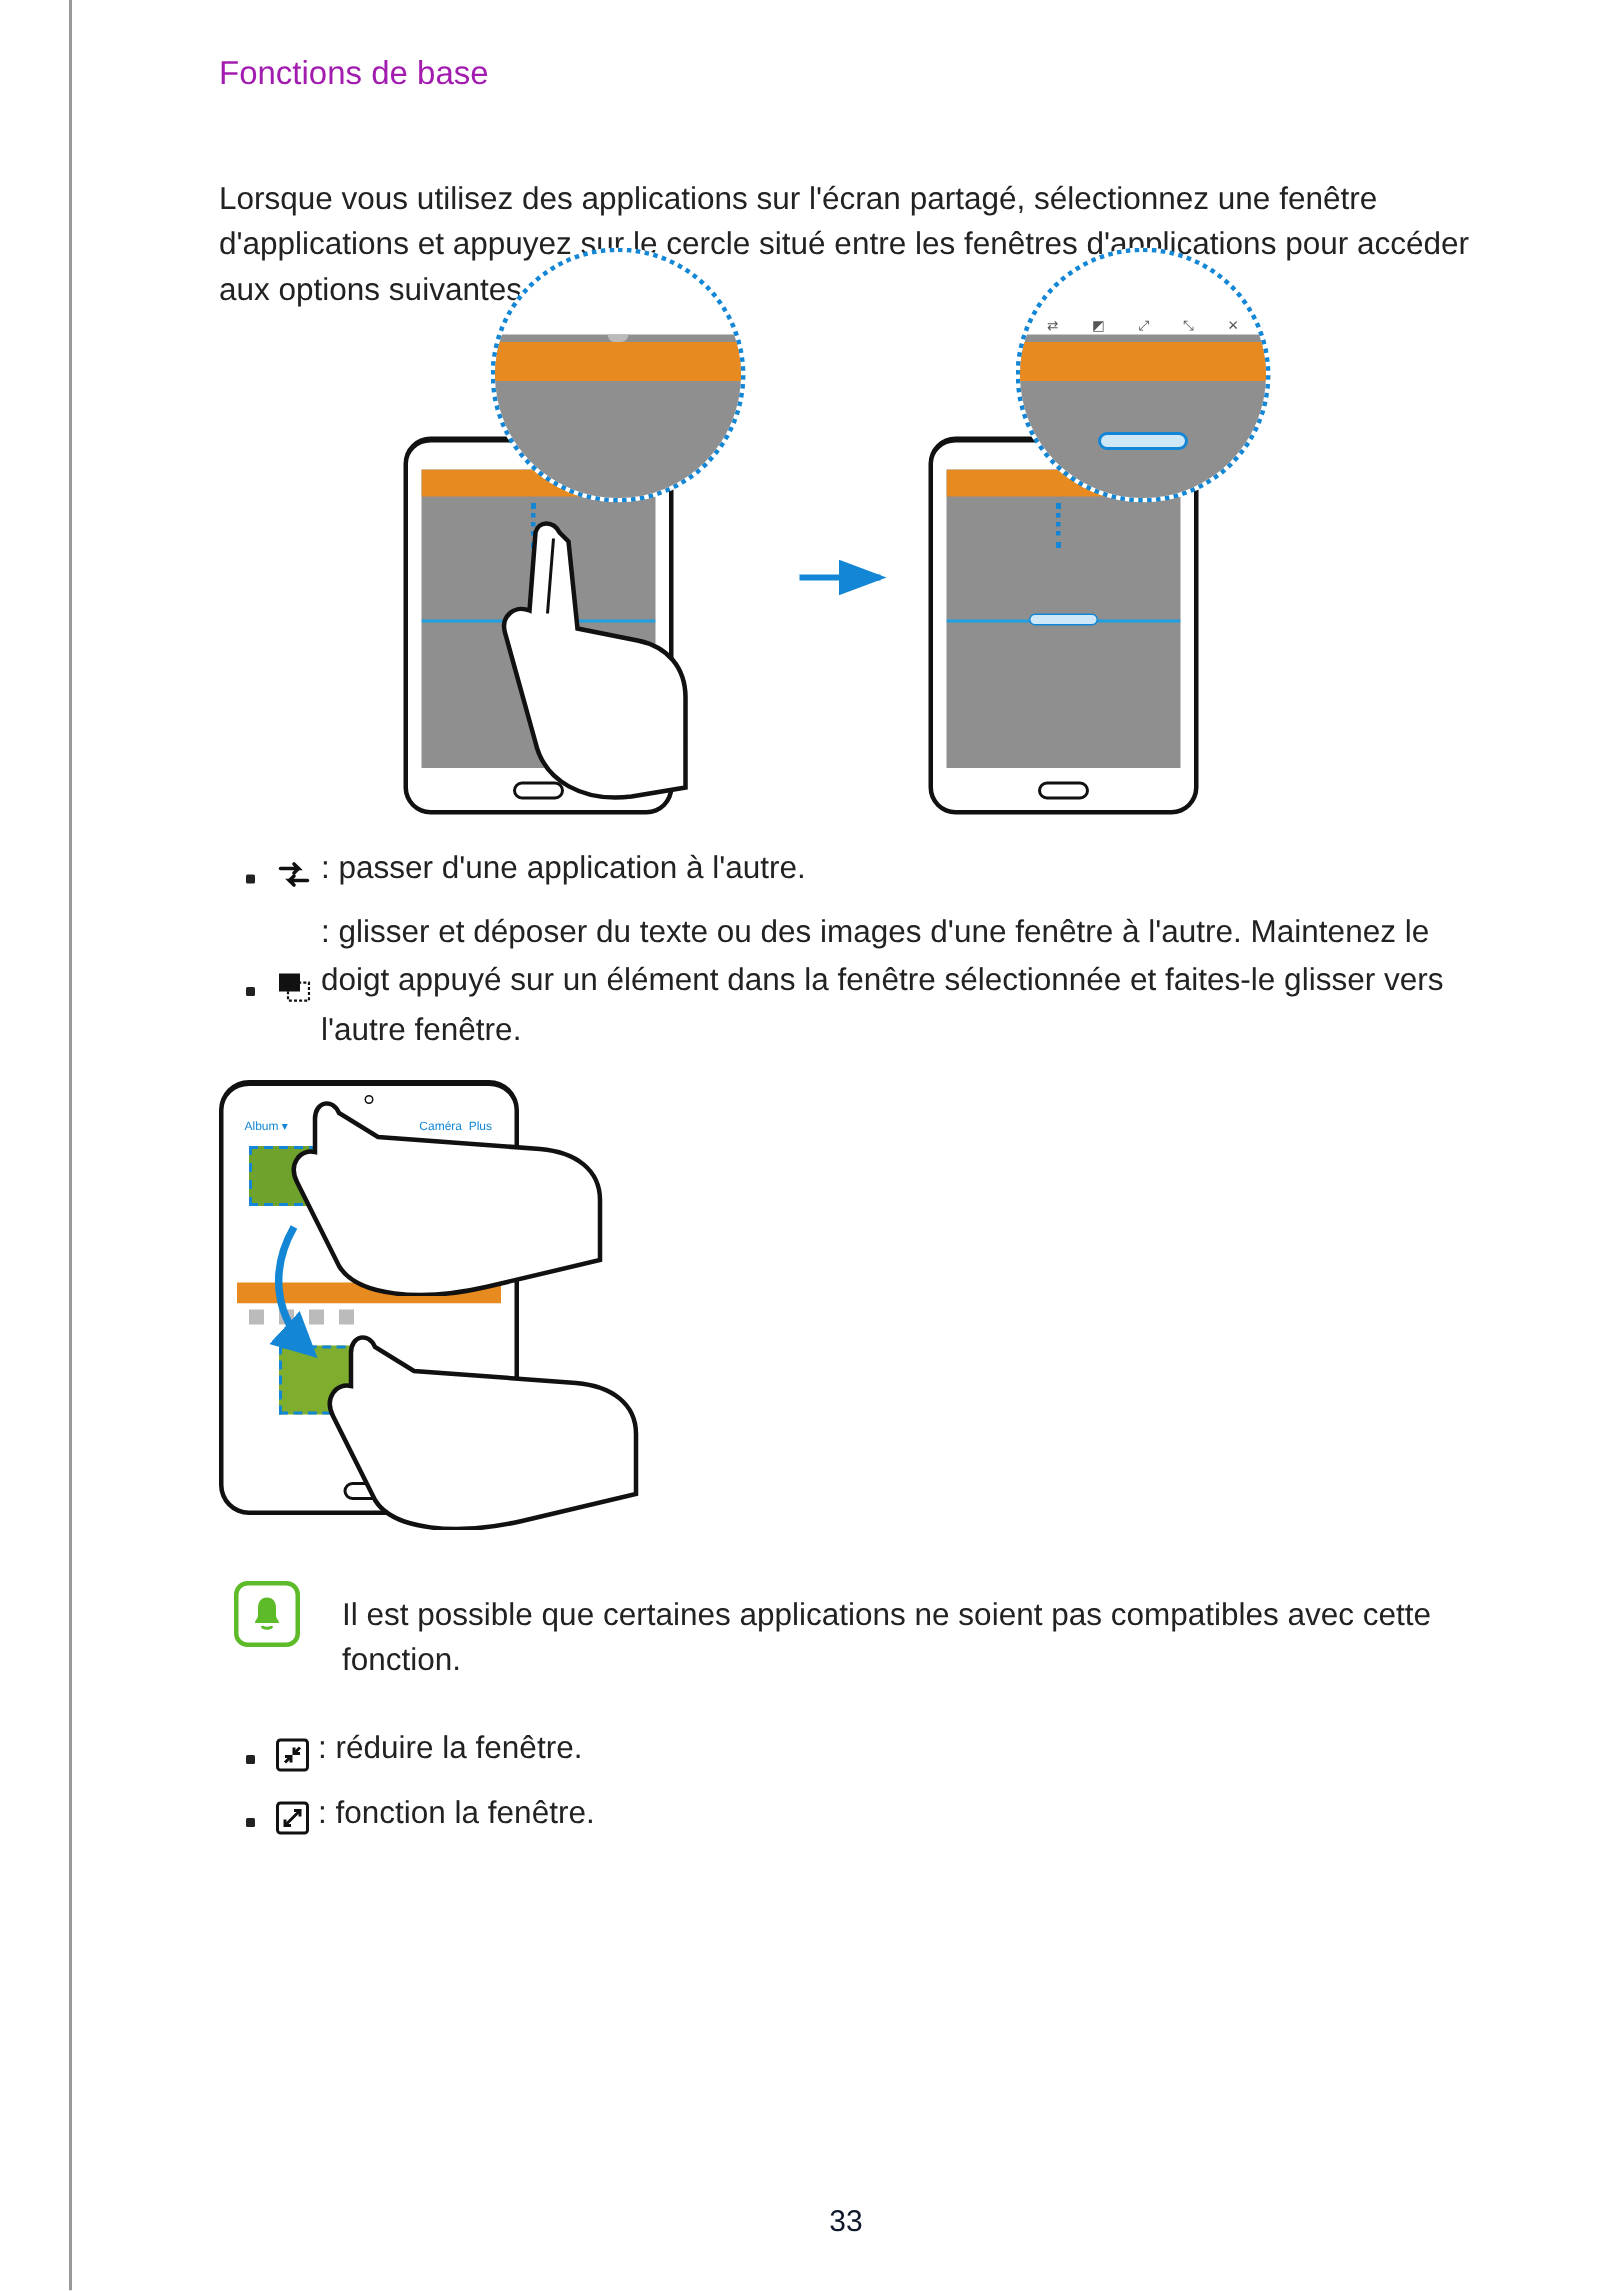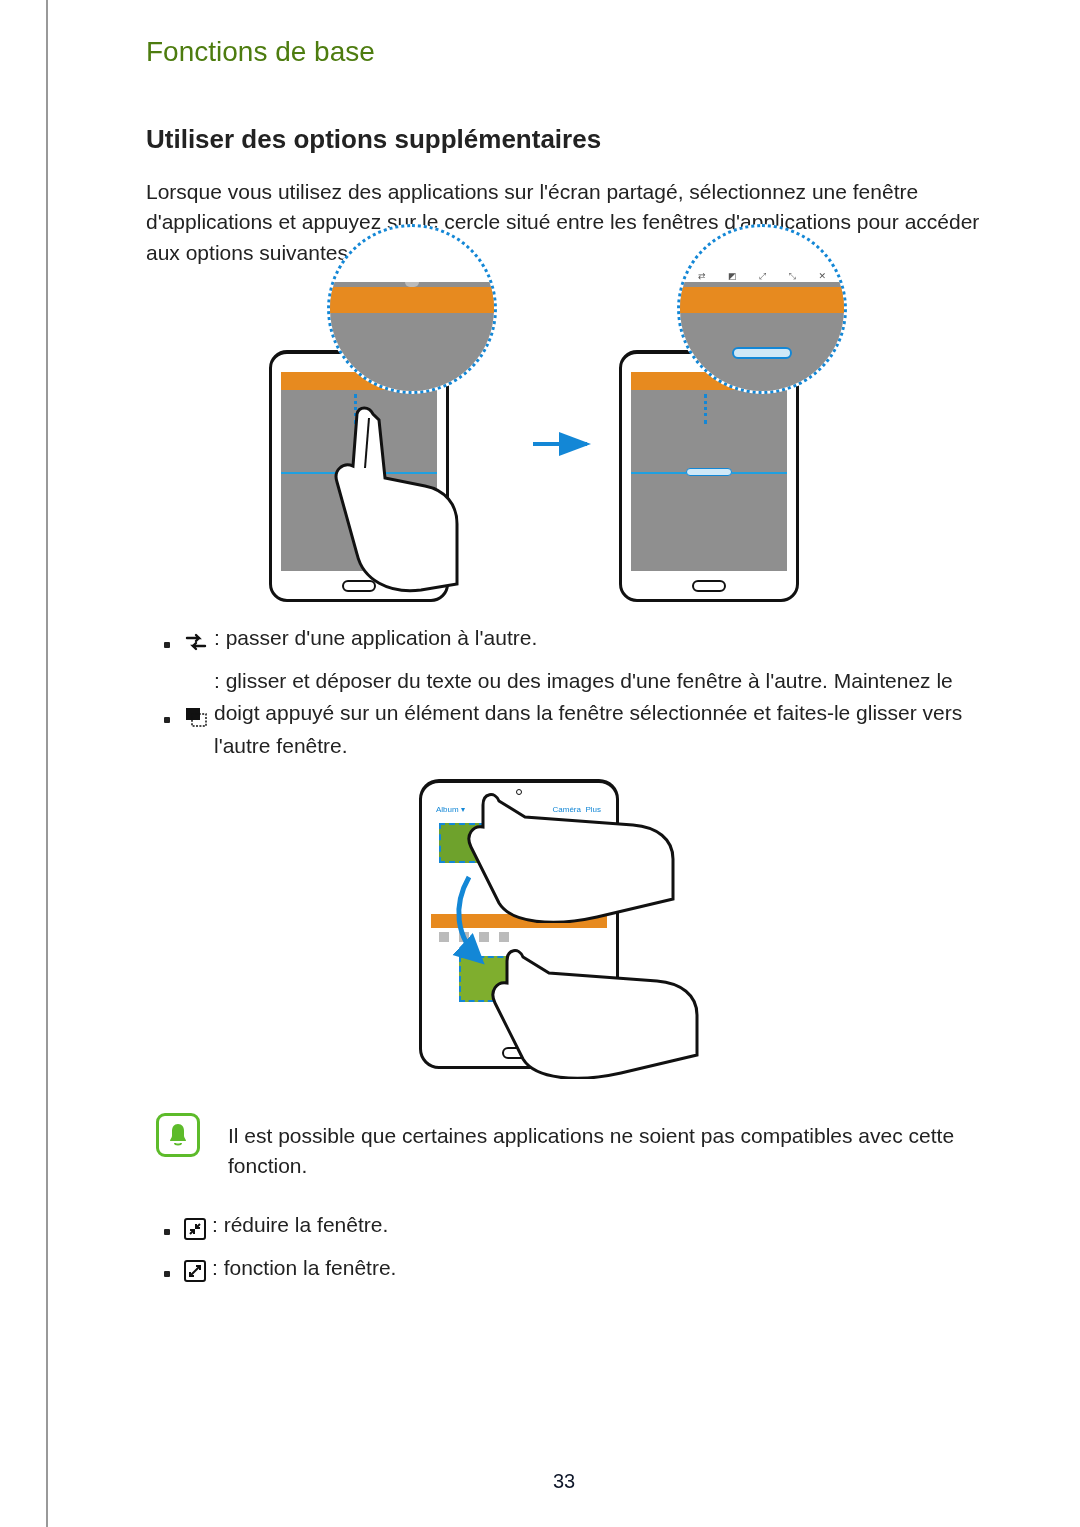--- a/index.html
+++ b/index.html
@@ -12,22 +12,22 @@
     background: #fff;
   }
   .page {
     padding: 36px 98px 0 98px;
     border-left: 2px solid #999;
     margin-left: 46px;
     height: 100%;
     position: relative;
   }
   .header-crumb {
-    font-size: 28px;
-    color: #4d7c0f;
+    font-size: 22px;
+    color: #a21caf;
     margin-bottom: 56px;
   }
   .section-title {
     font-size: 26px;
     font-weight: bold;
     margin-bottom: 22px;
   }
   .para {
     font-size: 21px;
     line-height: 1.45;
@@ -67,21 +67,21 @@
     width: 24px; height: 24px;
     margin-right: 6px;
     flex-shrink: 0;
     position: relative;
     top: 3px;
     font-size: 18px;
   }
   .li-text { flex: 1; }
   .figure-single {
     display: flex;
-    justify-content: center;
+    justify-content: flex-start;
     margin: 10px 0 24px 0;
   }
   .note-row {
     display: flex;
     align-items: flex-start;
     gap: 28px;
     margin: 10px 0 28px 10px;
   }
   .note-badge {
     width: 44px; height: 44px;
@@ -190,21 +190,20 @@
   .drag-arrow { position:absolute; left:20px; top:74px; }
 
   .iconbox { border:2px solid #111; border-radius:3px; width:22px; height:22px; display:inline-flex; justify-content:center; align-items:center; }
 </style>
 </head>
 <body>
 
 <div class="page">
   <div class="header-crumb">Fonctions de base</div>
 
-  <h2 class="section-title">Utiliser des options supplémentaires</h2>
   <p class="para">Lorsque vous utilisez des applications sur l'écran partagé, sélectionnez une fenêtre d'applications et appuyez sur le cercle situé entre les fenêtres d'applications pour accéder aux options suivantes :</p>
 
   <div class="figure-row">
     <div style="position:relative; width:240px; height:300px;">
       <div class="tablet" style="position:absolute; left:0; top:56px;">
         <div class="tab-camera"></div>
         <div class="tab-screen">
           <div class="tab-orange"></div>
           <div class="tab-divider"></div>
         </div>

